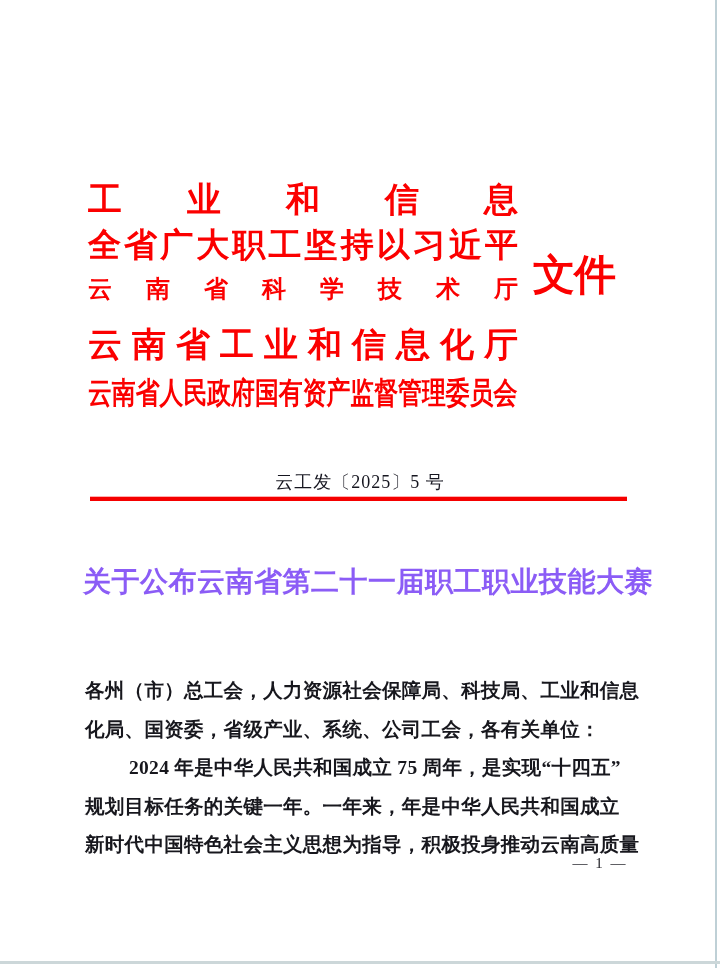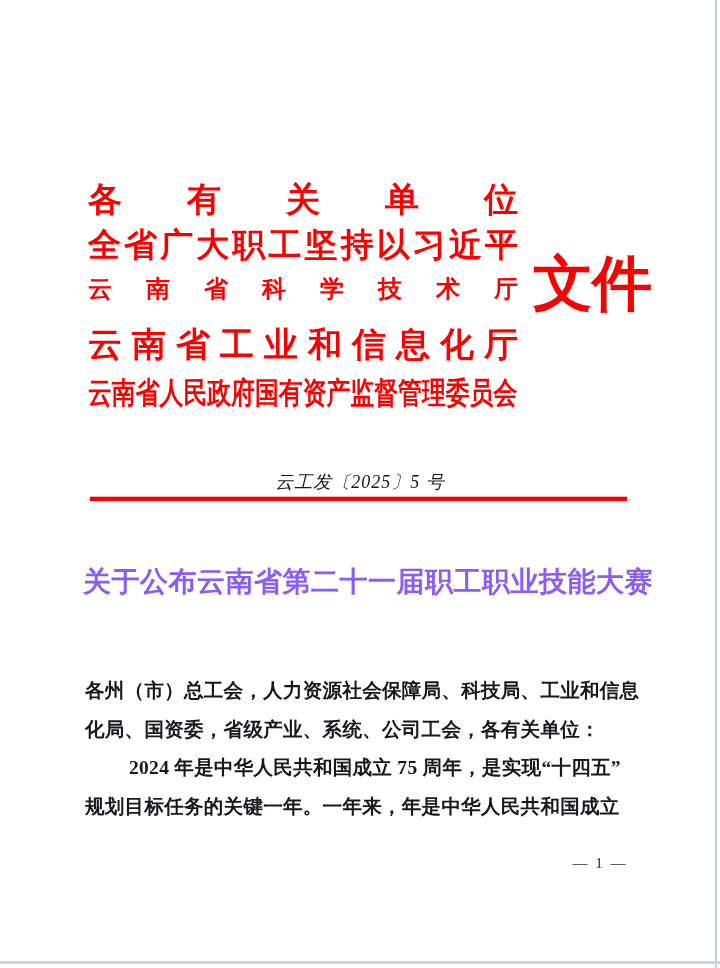--- a/index.html
+++ b/index.html
@@ -54,37 +54,36 @@
     width: auto;
     text-align: left;
     text-align-last: left;
     transform: scaleX(0.795);
     transform-origin: 0 50%;
   }
   .file-label {
     position: absolute;
     left: 533px; top: 254px;
     color: #fb0000;
-    font-size: 60px;
+    font-size: 42px;
     font-weight: bold;
     line-height: 1;
     letter-spacing: -1px;
     white-space: nowrap;
   }
 
   
   .doc-number {
     position: absolute;
     left: 0; top: 470px;
     width: 720px;
     text-align: center;
     font-size: 18px;
     color: #15151f;
     letter-spacing: 1px;
-    font-style: italic;
   }
   .red-rule {
     position: absolute;
     left: 90px; top: 497px;
     width: 537px; height: 4px;
     background: #f50000;
     box-shadow: 0 -1px 0 rgba(255,80,80,0.45);
   }
 
   
@@ -123,21 +122,21 @@
     color: #26262c;
     letter-spacing: 2px;
   }
 </style>
 </head>
 <body>
 
 <div class="page">
 
   <div class="org-block">
-    <div class="org-line org-0">各有关单位</div>
+    <div class="org-line org-0">工业和信息</div>
     <div class="org-line org-1">全省广大职工坚持以习近平</div>
     <div class="org-line org-2">云南省科学技术厅</div>
     <div class="org-line org-3">云南省工业和信息化厅</div>
     <div class="org-line org-4">云南省人民政府国有资产监督管理委员会</div>
   </div>
 
   <div class="file-label">文件</div>
 
   <div class="doc-number">云工发〔2025〕5 号</div>
 
@@ -145,20 +144,21 @@
 
   <div class="title">
     <div>关于公布云南省第二十一届职工职业技能大赛</div>
   </div>
 
   <div class="body-block">
     <div class="bline">各州（市）总工会，人力资源社会保障局、科技局、工业和信息</div>
     <div class="bline">化局、国资委，省级产业、系统、公司工会，各有关单位：</div>
     <div class="bline indent">2024 年是中华人民共和国成立 75 周年，是实现“十四五”</div>
     <div class="bline">规划目标任务的关键一年。一年来，年是中华人民共和国成立</div>
+    <div class="bline">新时代中国特色社会主义思想为指导，积极投身推动云南高质量</div>
   </div>
 
   <div class="page-number">— 1 —</div>
 
   <div class="edge-right"></div>
   <div class="edge-bottom"></div>
 
 </div>
 
 </body></html>

